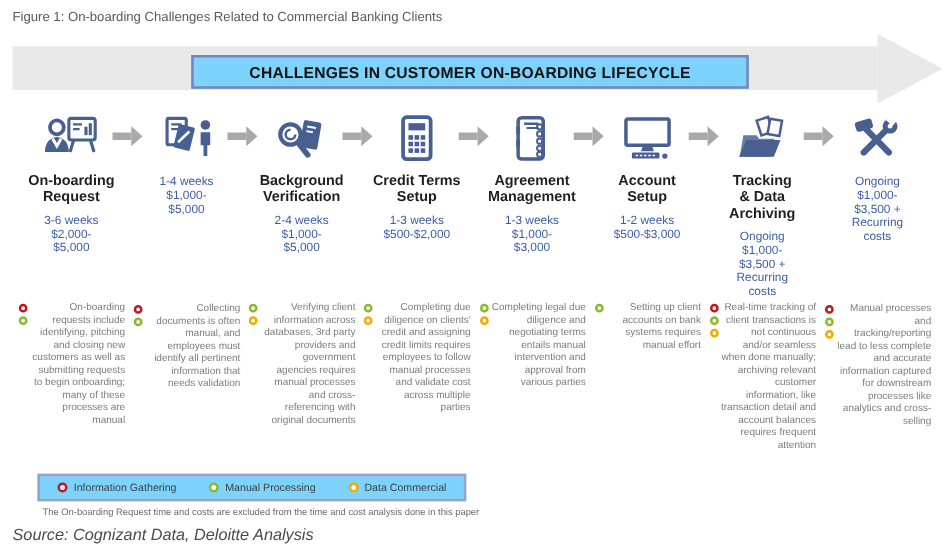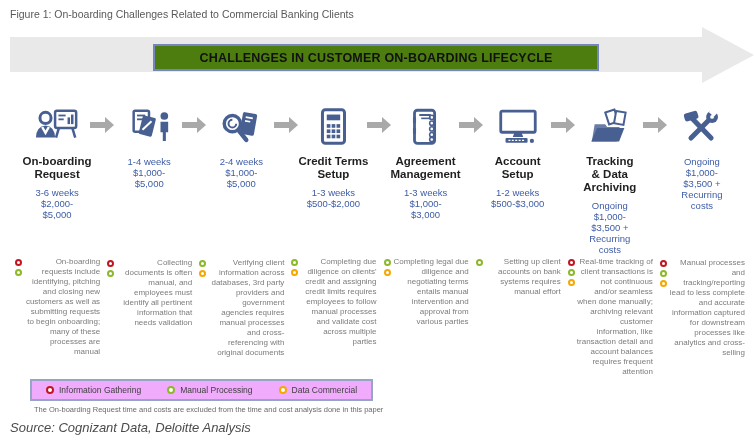--- a/index.html
+++ b/index.html
@@ -5,26 +5,26 @@
   html,body{margin:0;padding:0;}
   body{width:756px;height:444px;position:relative;background:#ffffff;overflow:hidden;
        font-family:"Liberation Sans","DejaVu Sans",sans-serif;-webkit-font-smoothing:antialiased;}
 
   .caption{position:absolute;left:10px;top:8px;font-size:10.5px;color:#595959;}
 
   
   .banner-arrow{position:absolute;left:10px;top:37px;width:692px;height:35px;background:#e9e9e9;}
   .banner-arrow::after{content:"";position:absolute;left:692px;top:-10.5px;width:0;height:0;
        border-left:52px solid #e9e9e9;border-top:28px solid transparent;border-bottom:28px solid transparent;}
-  .banner-box{position:absolute;left:153px;top:44px;width:446px;height:27px;background:#4d7c0f;
+  .banner-box{position:absolute;left:153px;top:44px;width:446px;height:27px;background:#7dd3fc;
        border:2px solid #7585bd;box-sizing:border-box;display:flex;align-items:center;justify-content:center;}
   .banner-box span{font-size:12.5px;font-weight:bold;color:#111;letter-spacing:.2px;}
 
   
-  .stages{position:absolute;left:14px;top:104px;width:731px;display:grid;
+  .stages{position:absolute;left:14px;top:88px;width:731px;display:grid;
        grid-template-columns:repeat(8,1fr);column-gap:6px;}
   .stage{position:relative;text-align:center;}
   .icon-wrap{height:46px;display:flex;align-items:center;justify-content:center;}
   .stage-head{height:102px;}
   .stage-title{margin-top:5px;font-size:11.5px;font-weight:bold;line-height:13px;color:#1f1f1f;white-space:pre-line;}
   .stage-duration{margin-top:6px;font-size:9.5px;font-weight:normal;line-height:11px;color:#3d5ca6;white-space:pre-line;}
   .stage-bullet{display:flex;text-align:right;padding-left:1px;}
   .rings{display:flex;flex-direction:column;flex:0 0 auto;width:9px;}
   .ring-slot{height:10px;display:flex;align-items:center;}
   .ring{display:inline-block;width:7px;height:7px;border:2px solid #999;border-radius:50%;
@@ -34,21 +34,21 @@
   
   .flow-arrow{position:absolute;top:18px;right:-5px;width:15px;height:6px;background:#a9a9a9;}
   .flow-arrow::after{content:"";position:absolute;left:15px;top:-5px;width:0;height:0;
        border-left:9px solid #a9a9a9;border-top:8px solid transparent;border-bottom:8px solid transparent;}
 
   svg.ic{display:block;}
   .ic *{vector-effect:non-scaling-stroke;}
 
   
   .legend{position:absolute;left:30px;top:379px;display:inline-flex;align-items:center;gap:26px;
-       padding:4px 14px;border:2px solid #98a4c6;box-sizing:border-box;background:#f0abfc;}
+       padding:4px 14px;border:2px solid #98a4c6;box-sizing:border-box;background:#7dd3fc;}
   .legend-item{display:flex;align-items:center;gap:5px;}
   .legend .ring{width:8px;height:8px;border-width:2.3px;}
   .legend-label{font-size:8.5px;color:#3f3f3f;}
 
   .footnote{position:absolute;left:34px;top:405px;font-size:7.5px;color:#6a6a6a;}
   .source{position:absolute;left:10px;top:420px;font-size:13px;font-style:italic;color:#4b4b4b;}
 </style>
 </head>
 <body>
 
@@ -139,20 +139,22 @@
           <rect x="24" y="5" width="15" height="23" rx="2" fill="#485f91"></rect>
           <line x1="27.5" y1="10" x2="35" y2="10" stroke="#ffffff" stroke-width="1.6"></line>
           <line x1="27.5" y1="14" x2="33" y2="14" stroke="#ffffff" stroke-width="1.6"></line>
         </g>
         <circle cx="15" cy="16.5" r="8.5" fill="#ffffff" stroke="#485f91" stroke-width="3.4"></circle>
         <path d="M15 12.5 a4 4 0 1 0 4 4" stroke="#485f91" stroke-width="2" fill="none"></path>
         <line x1="21.5" y1="23.5" x2="29.5" y2="33.5" stroke="#485f91" stroke-width="4.4" stroke-linecap="round"></line>
       </svg>
     </div>
     <div class="stage-head">
+      <div class="stage-title">Background
+Verification</div>
       <div class="stage-duration">2-4 weeks
 $1,000-
 $5,000</div>
     </div>
     <div class="stage-bullet">
       <span class="rings">
           <span class="ring-slot">
             <span class="ring" style="border-color: rgb(140, 184, 43);"></span>
           </span>
           <span class="ring-slot">

